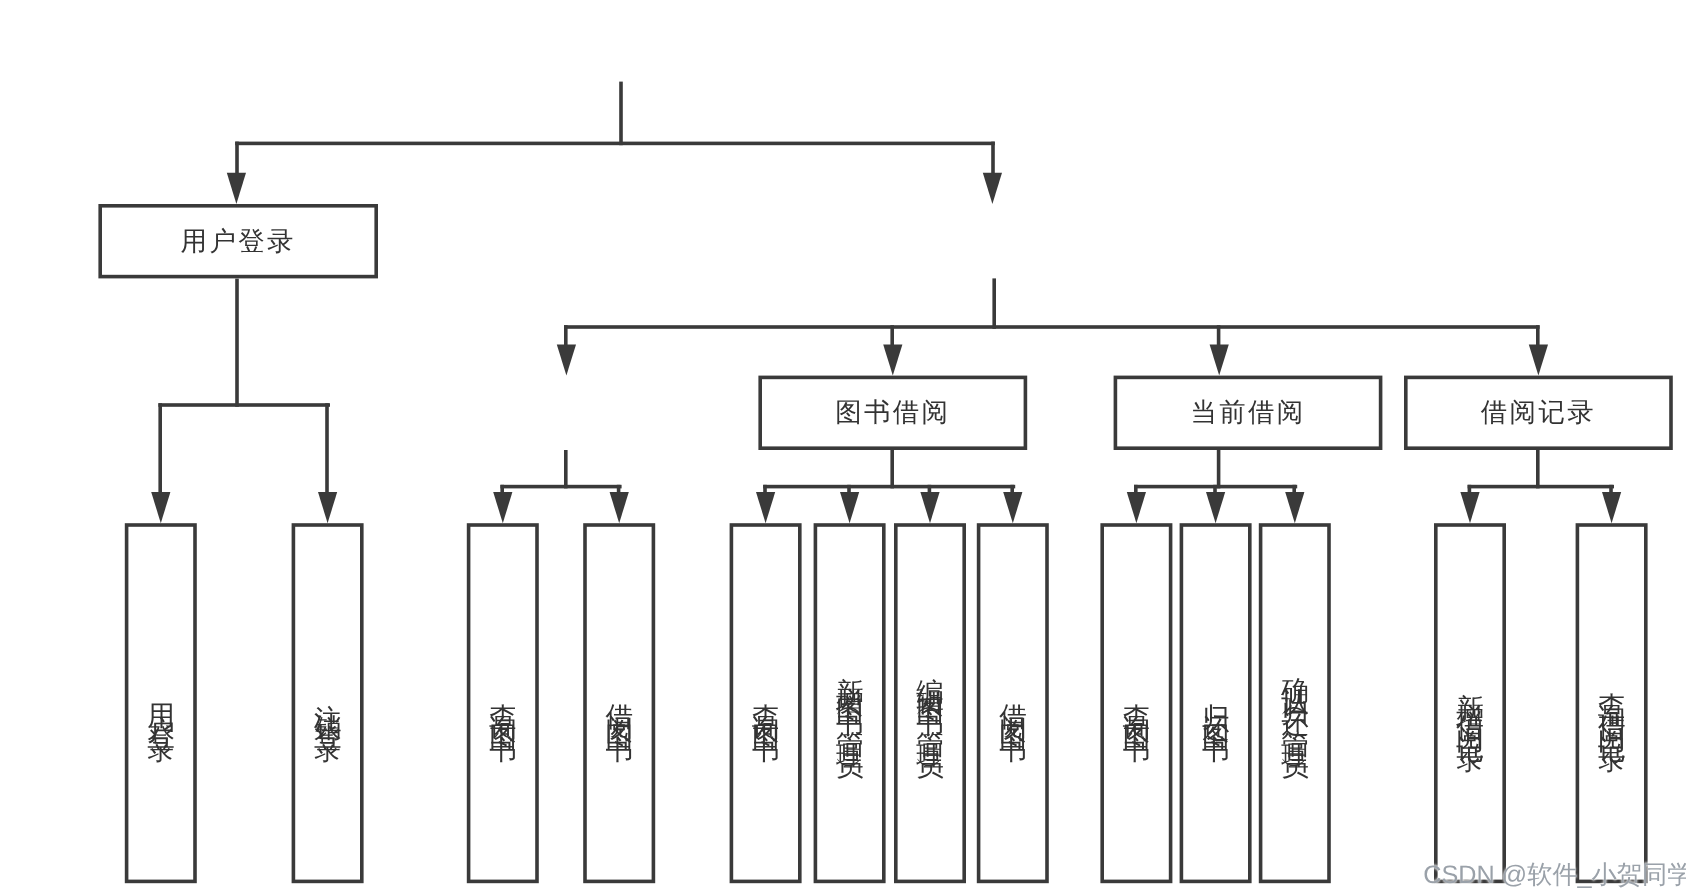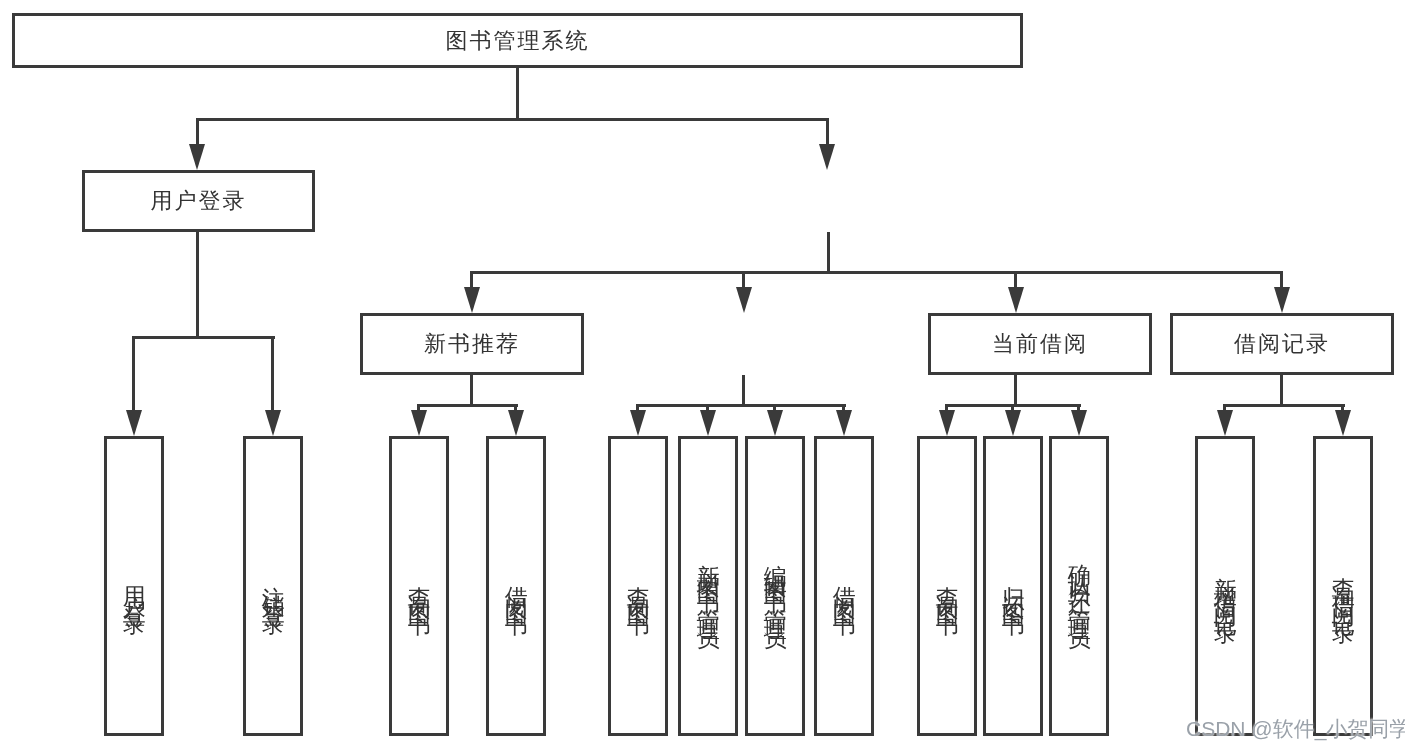--- a/index.html
+++ b/index.html
@@ -72,30 +72,27 @@
     white-space: nowrap;
     z-index: 5;
     text-shadow: 0 1px 2px rgba(255,255,255,0.9), 0 -1px 2px rgba(255,255,255,0.9);
   }
 </style>
 </head>
 <body>
 
 <div class="canvas">
 
-  <div class="box root-box">
-    <span class="label">图书管理系统</span>
-  </div>
 
   <div class="box l2-box" style="left:82px">
     <span class="label">用户登录</span>
   </div>
 
-  <div class="box l3-box" style="left:360px">
-    <span class="label">新书推荐</span>
+  <div class="box l3-box" style="left:632px">
+    <span class="label">图书借阅</span>
   </div>
   <div class="box l3-box" style="left:928px">
     <span class="label">当前借阅</span>
   </div>
   <div class="box l3-box" style="left:1170px">
     <span class="label">借阅记录</span>
   </div>
 
   <div class="box leaf-box" style="left:104px">
     <span class="vtext">用户登录</span>

